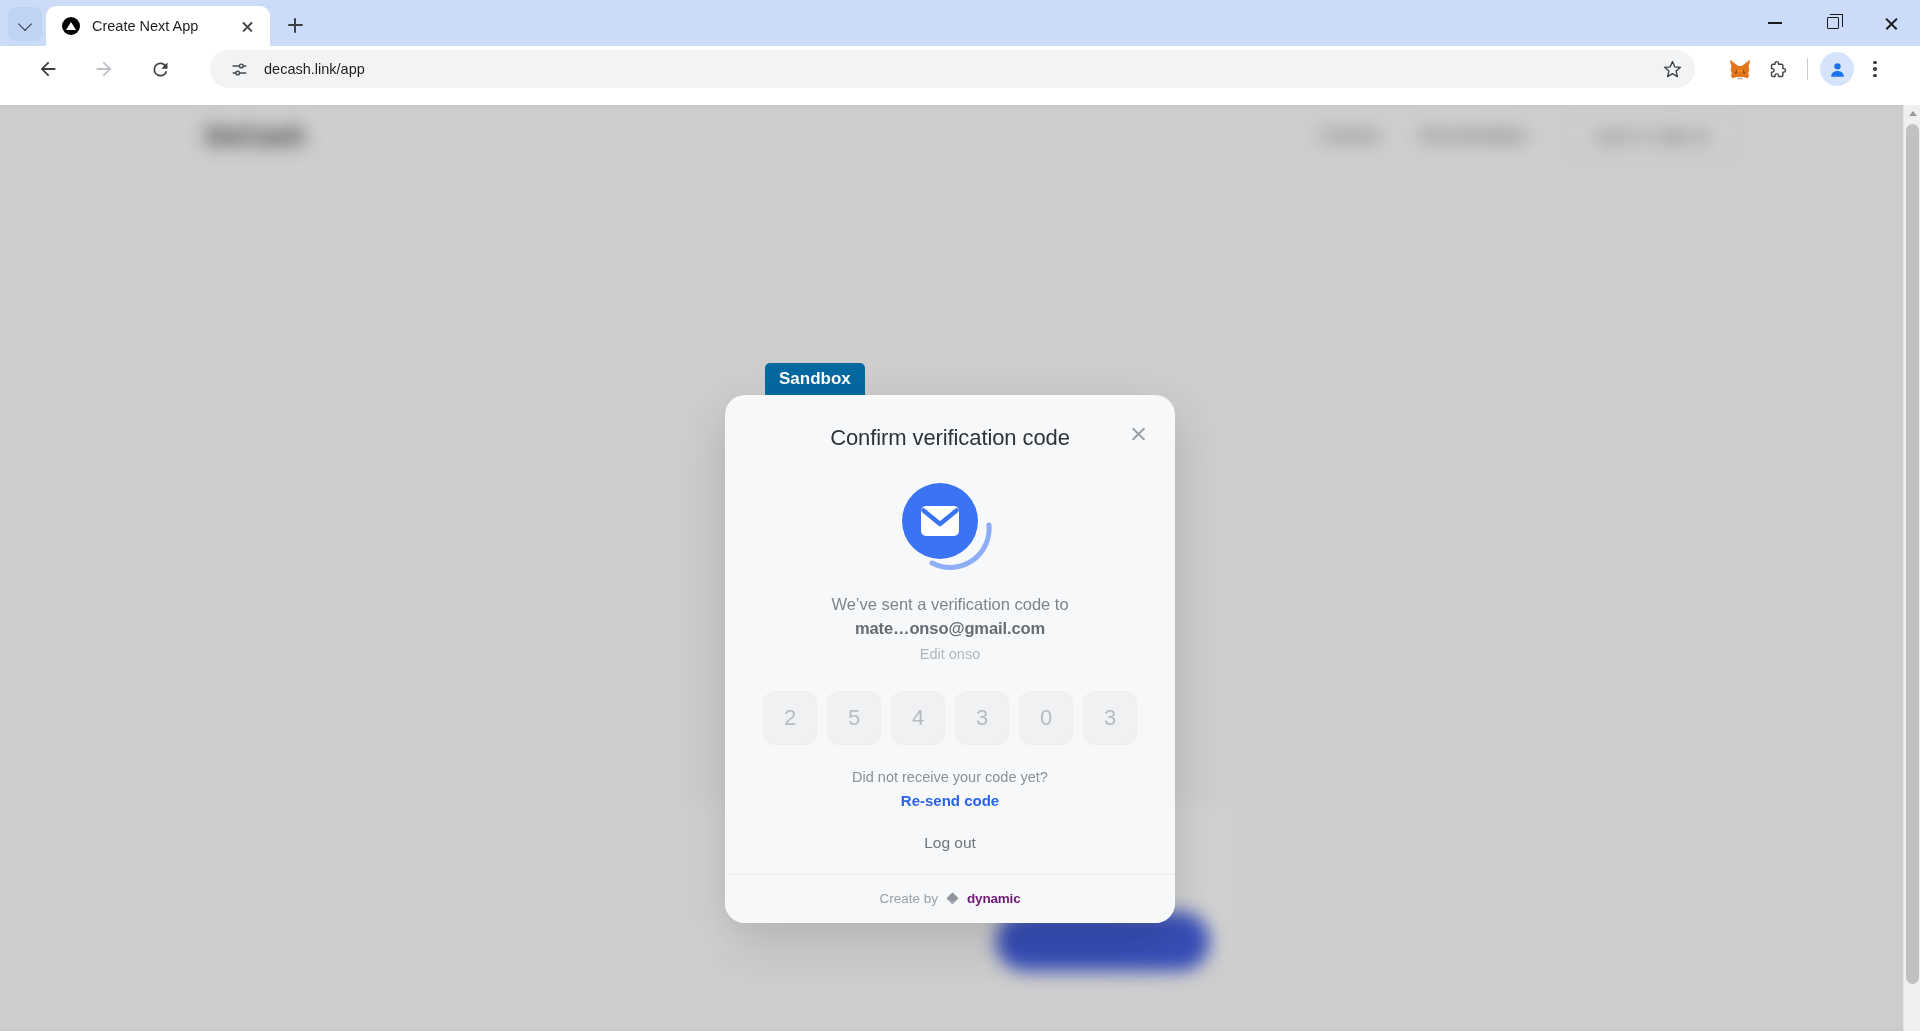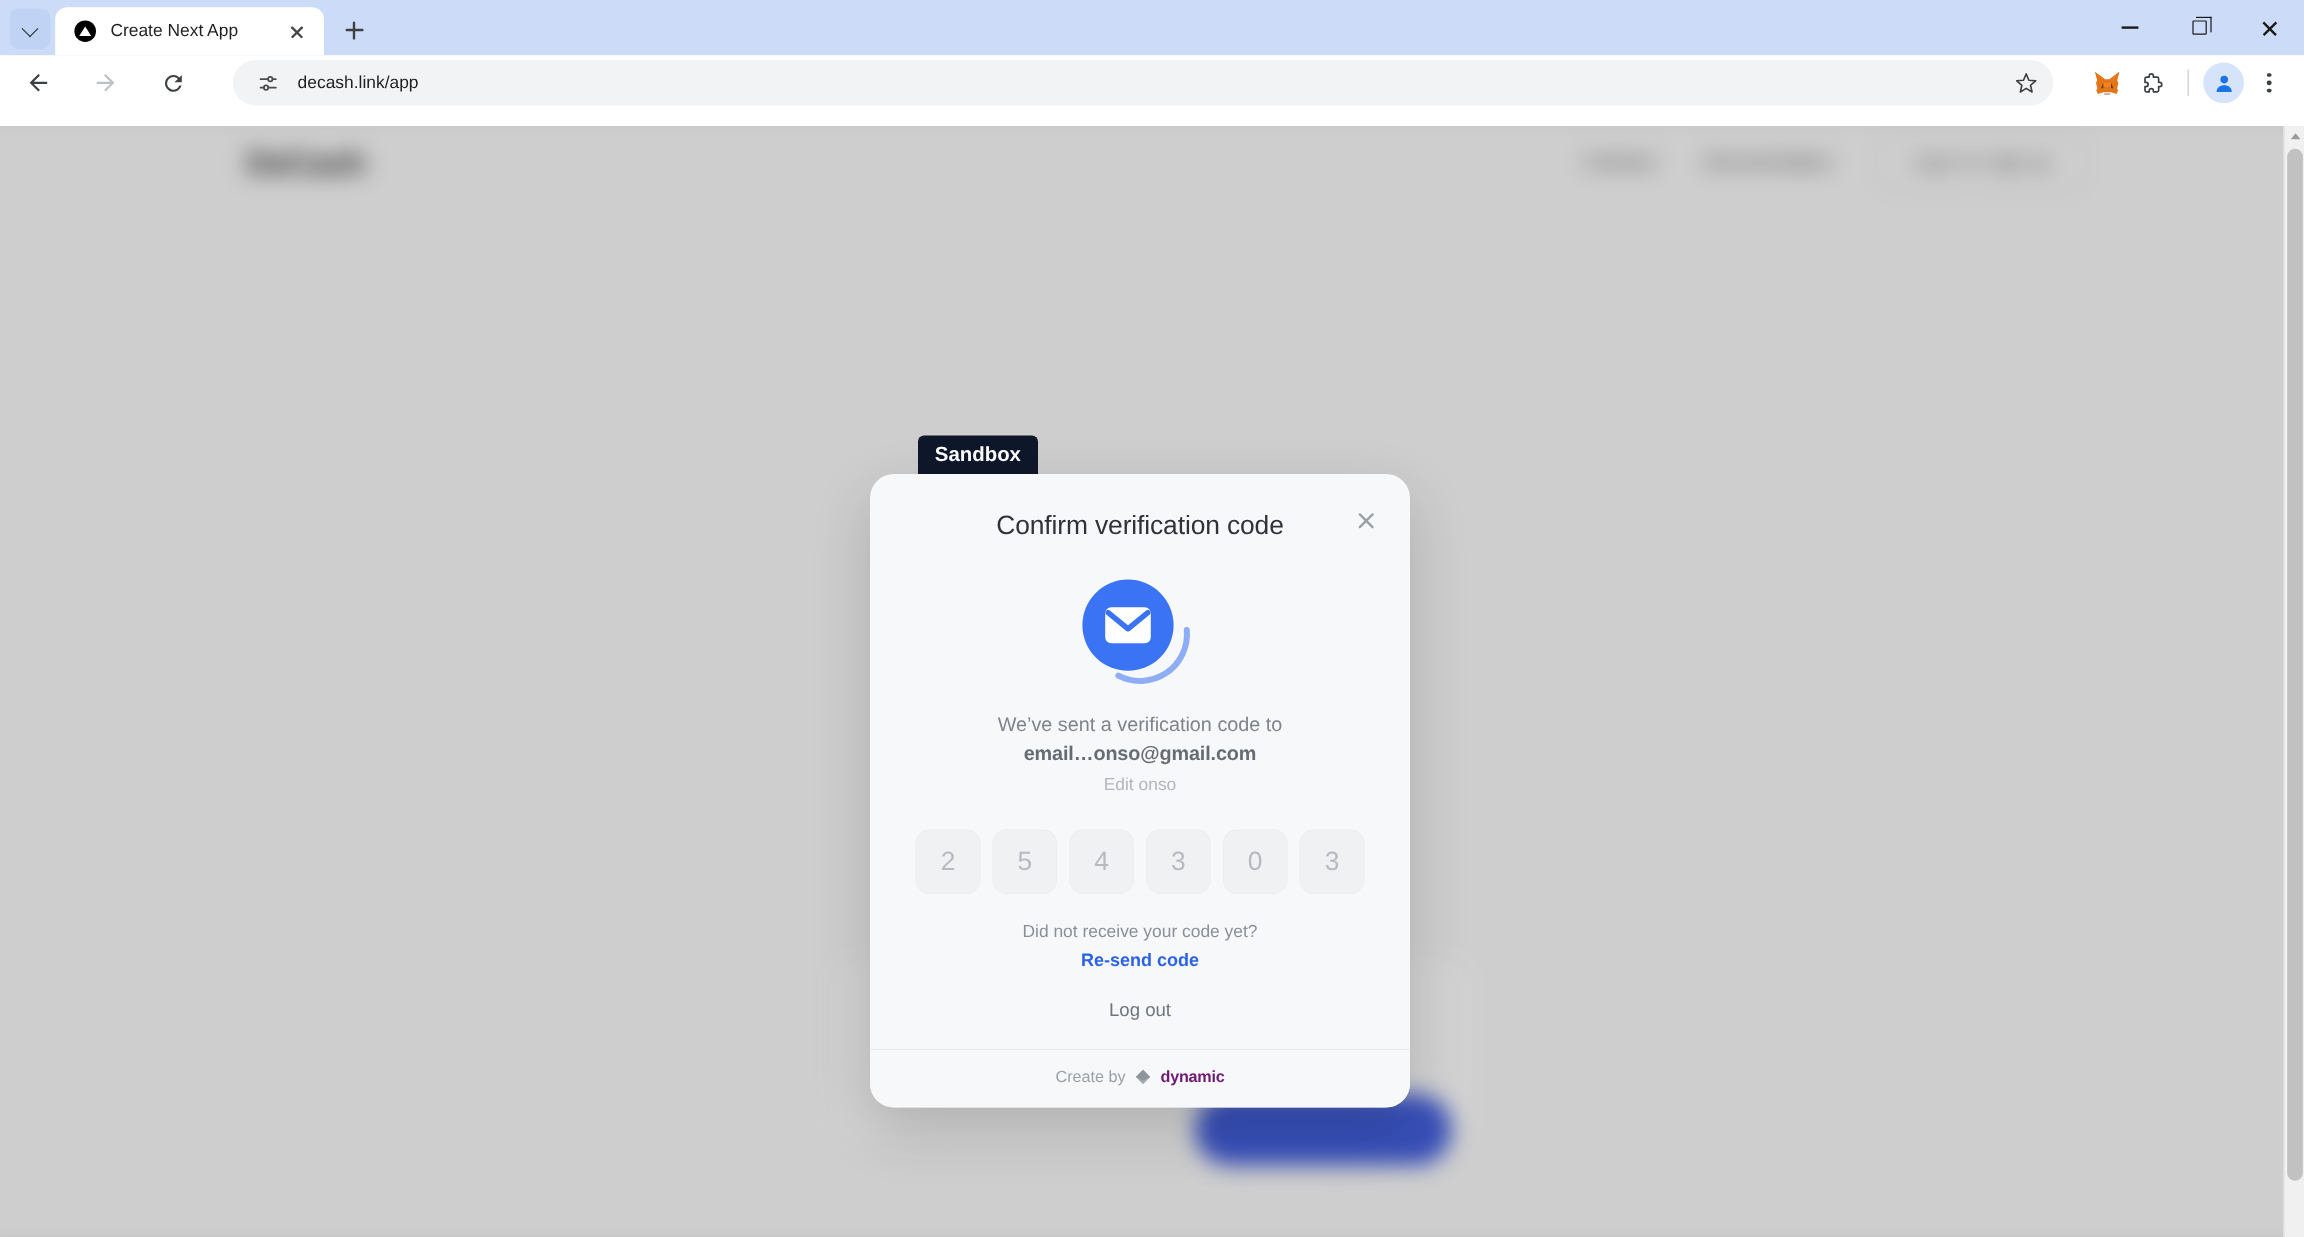--- a/index.html
+++ b/index.html
@@ -94,21 +94,21 @@
   .w-close { position: relative; width: 15px; height: 15px; }
   .w-close::before, .w-close::after {
     content:""; position:absolute; left:0; top:7px;
     width:15px; height:1.6px; background:#1a1a1a;
   }
   .w-close::before { transform: rotate(45deg); }
   .w-close::after  { transform: rotate(-45deg); }
 
   .toolbar {
     height: 46px; background: #fff;
-    display: flex; align-items: center; padding: 0 12px;
+    display: flex; align-items: center; padding: 0 28px;
     gap: 16px;
   }
   .navbtn {
     width: 40px; height: 40px; border-radius: 50%;
     display: flex; align-items: center; justify-content: center;
     cursor: pointer; flex: 0 0 auto;
   }
   .navbtn svg { display: block; }
 
   .omnibox {
@@ -201,21 +201,21 @@
     border-bottom:5px solid #9a9a9a; display:block;
   }
   .vscroll .thumb {
     position: absolute; top: 19px; left: 2px; width: 13px; height: 860px;
     background: #c1c1c1; border-radius: 7px; cursor: pointer;
   }
 
   
   .sandbox-badge {
     position: absolute; left: 765px; top: 258px;
-    background: #0f172a; color: #fff;
+    background: #0369a1; color: #fff;
     font-size: 17px; font-weight: 600;
     padding: 6px 14px 8px; border-radius: 5px 5px 0 0;
     z-index: 5;
   }
 
   
   .modal {
     position: absolute; left: 725px; top: 290px;
     width: 450px; border-radius: 20px;
     background: #f7f8f9;
@@ -436,21 +436,21 @@
           </svg>
           <div class="mail-circle">
             <svg width="40" height="32" viewBox="0 0 40 32">
               <rect x="1" y="1" width="38" height="30" rx="5" fill="#ffffff"></rect>
               <path d="M3.5 5.5 20 19 36.5 5.5" fill="none" stroke="#3b73f5" stroke-width="4.5" stroke-linecap="round" stroke-linejoin="round"></path>
             </svg>
           </div>
         </div>
 
         <div class="sent-line">We’ve sent a verification code to</div>
-        <div class="sent-email">email…onso@gmail.com</div>
+        <div class="sent-email">mate…onso@gmail.com</div>
         <span class="edit-email">Edit onso</span>
 
         <div class="otp-row">
           <div class="otp-cell">2</div>
           <div class="otp-cell">5</div>
           <div class="otp-cell">4</div>
           <div class="otp-cell">3</div>
           <div class="otp-cell">0</div>
           <div class="otp-cell">3</div>
         </div>

